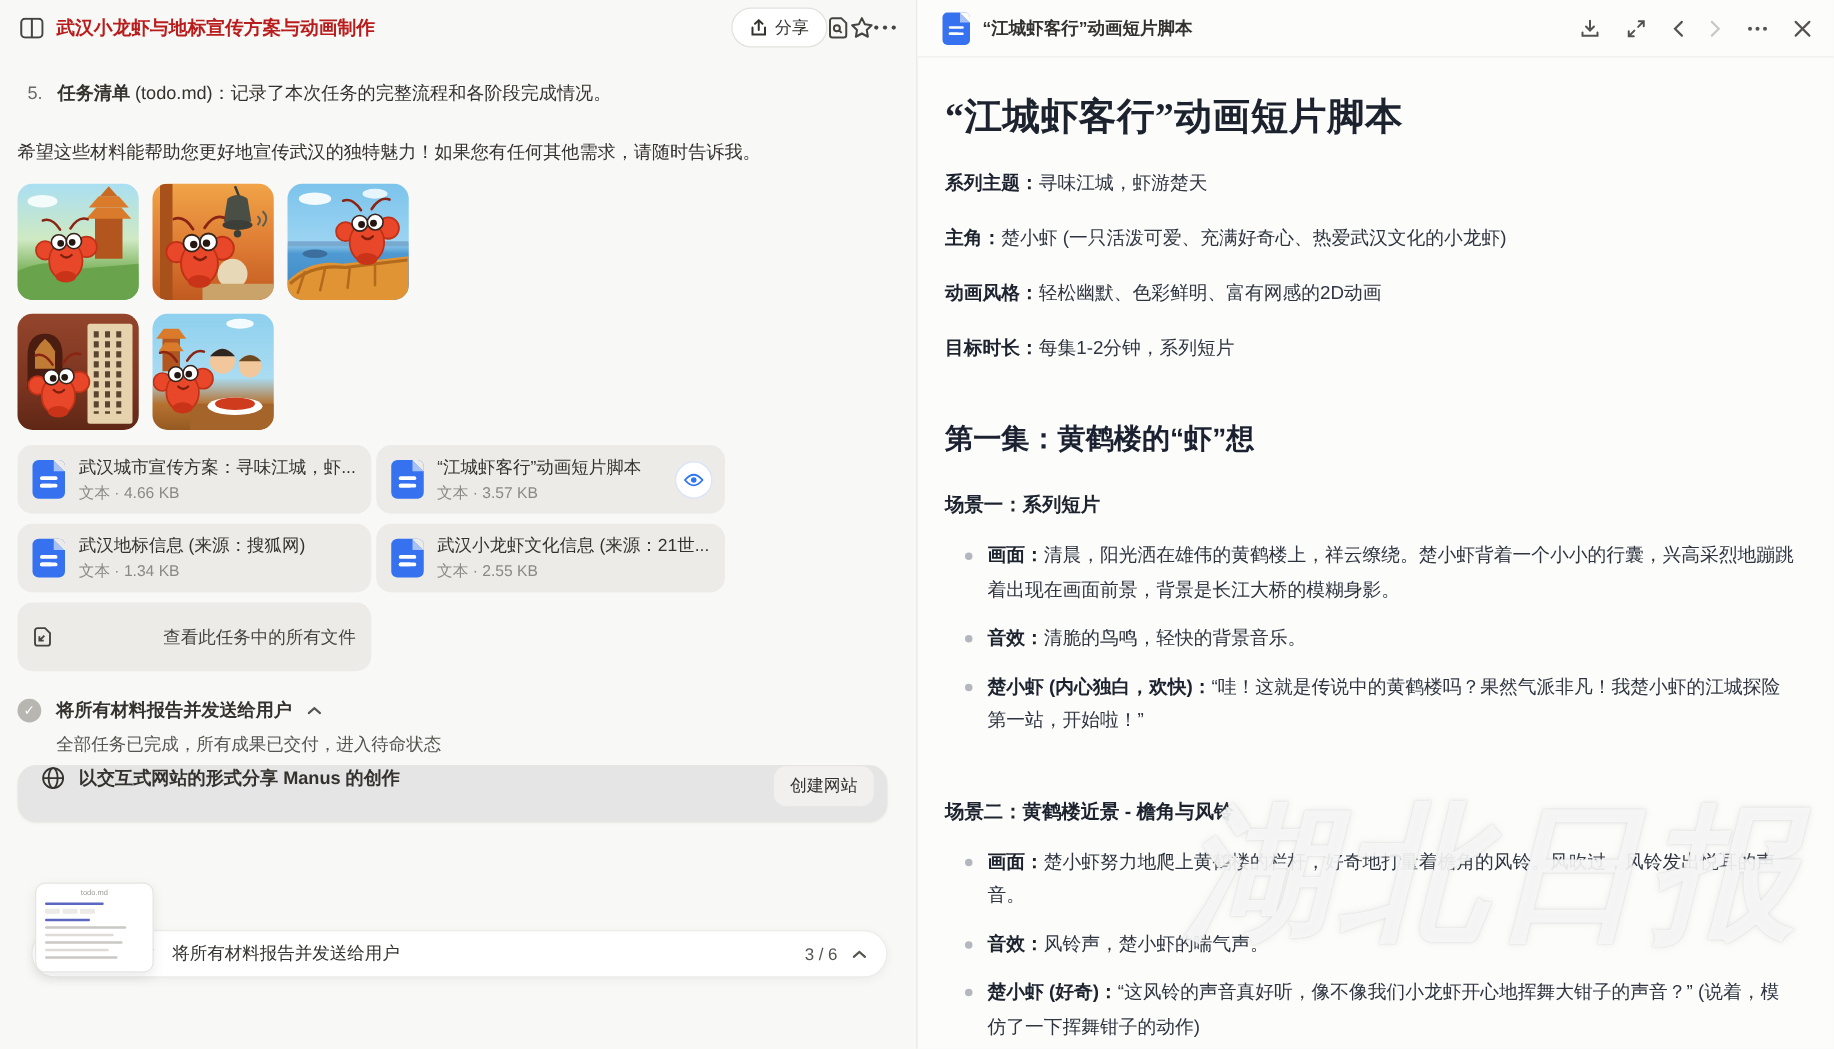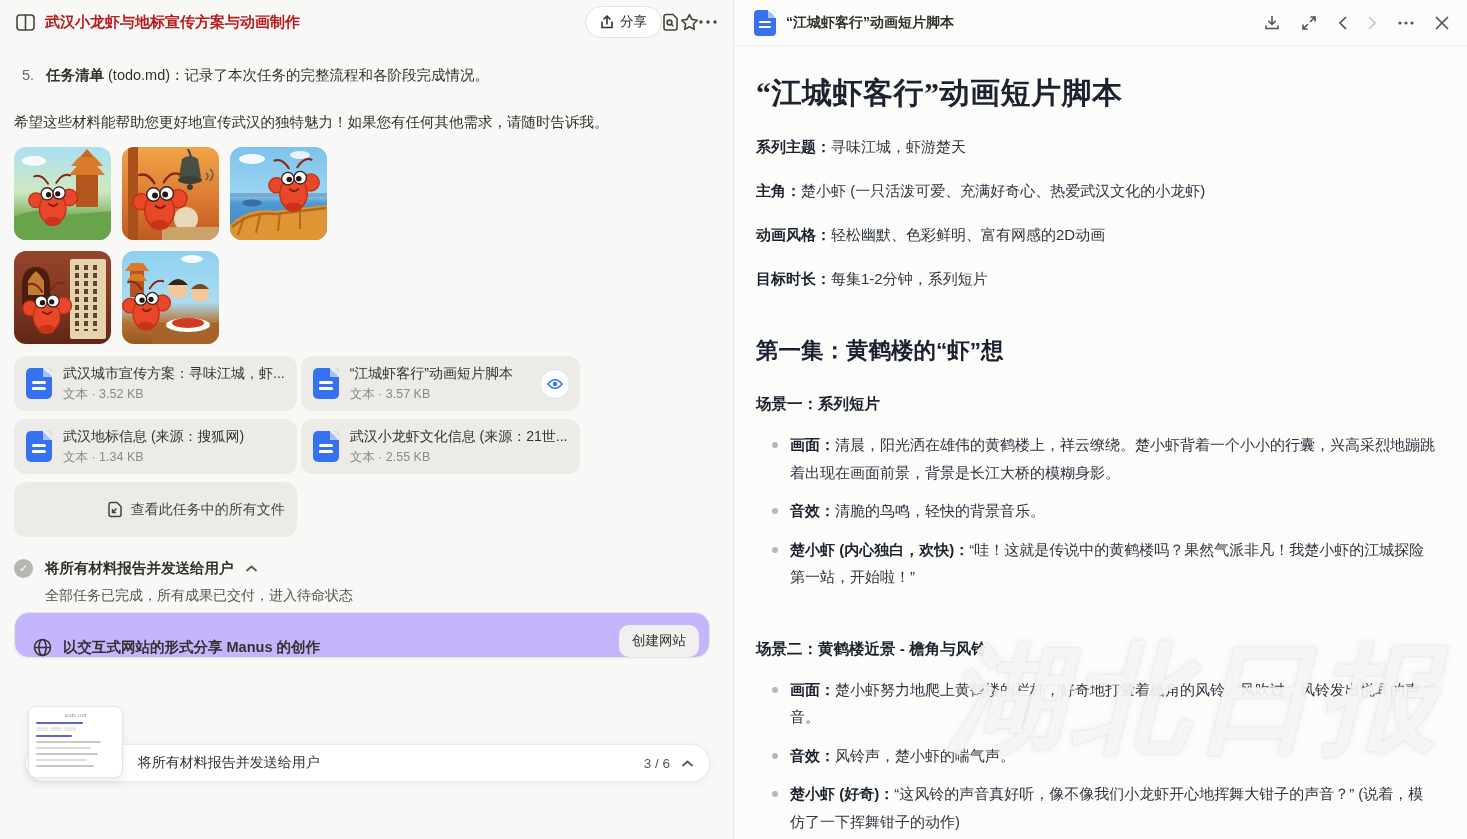--- a/index.html
+++ b/index.html
@@ -34,29 +34,29 @@
   .files { margin-top:12px; width:566px; display:grid; grid-template-columns:1fr 1fr; gap:8px 4px; }
   .fcard { background:#ecebe8; border-radius:12px; height:55px; display:flex; align-items:center; padding:0 12px; gap:11px; cursor:pointer; position:relative; }
   .doc-ic { width:26px; height:31px; background:#3672f0; border-radius:5px; position:relative; flex:none; }
   .doc-ic::before { content:''; position:absolute; top:0; right:0; width:9px; height:9px; background:linear-gradient(225deg,#ecebe8 50%,#a6c0f8 50%); border-top-right-radius:5px; }
   .doc-ic::after { content:''; position:absolute; left:6px; top:13px; width:14px; height:2.5px; background:#fff; border-radius:2px; box-shadow:0 6px 0 0 #fff, -0 12px 0 0 rgba(255,255,255,0); }
   .doc-ic .l2 { position:absolute; left:6px; top:19px; width:10px; height:2.5px; background:#fff; border-radius:2px; }
   .fmeta { min-width:0; }
   .ft { font-size:14px; color:#33322e; white-space:nowrap; overflow:hidden; text-overflow:ellipsis; }
   .fs { font-size:12.5px; color:#8a8a85; margin-top:3px; }
   .eye-btn { position:absolute; right:10px; top:50%; transform:translateY(-50%); width:30px; height:30px; border-radius:50%; background:#fff; border:1px solid #d8e4fb; display:flex; align-items:center; justify-content:center; cursor:pointer; }
-  .view-all { justify-content:flex-end; color:#45443f; font-size:14px; gap:8px; }
+  .view-all { justify-content:space-between; color:#45443f; font-size:14px; gap:8px; }
 
   .task-row { display:flex; align-items:center; gap:12px; margin-top:22px; cursor:pointer; }
   .gcheck { width:19px; height:19px; border-radius:50%; background:#b7b6b1; color:#fff; font-size:11px; display:flex; align-items:center; justify-content:center; flex:none; }
   .task-title { font-size:14.5px; font-weight:700; color:#33322e; }
   .task-status { margin:9px 0 0 31px; font-size:14px; color:#55544f; }
   .done-badge { display:inline-flex; align-items:center; gap:9px; margin:14px 0 0 0; background:#e7f4e6; color:#42a15a; border-radius:14px; height:26px; padding:0 13px 0 10px; font-size:13.5px; }
 
-  .site-card { position:absolute; left:14px; top:612px; width:696px; height:46px; background:#c4b5fd; border:1px solid #e7e6e3; border-radius:15px; display:flex; align-items:flex-end; padding:0 10px 0 18px; box-shadow:0 1px 2px rgba(0,0,0,.03); }
+  .site-card { position:absolute; left:14px; top:612px; width:696px; height:46px; background:#e5e5e5; border:1px solid #e7e6e3; border-radius:15px; display:flex; align-items:flex-start; padding:0 10px 0 18px; box-shadow:0 1px 2px rgba(0,0,0,.03); }
   .site-text { font-size:14.5px; font-weight:700; color:#33322e; margin-left:11px; }
   .site-btn { margin-left:auto; background:#f1f0ee; border:none; border-radius:10px; height:32px; padding:0 13px; font-size:13.5px; color:#33322e; cursor:pointer; }
 
   .bottom-bar { position:absolute; left:25px; top:744px; width:685px; height:38px; background:#fff; border:1px solid #ececea; border-radius:19px; display:flex; align-items:center; padding:0 16px 0 88px; box-shadow:0 2px 8px rgba(0,0,0,.05); cursor:pointer; }
   .bb-check { color:#3fa456; font-size:14px; font-weight:700; margin-right:12px; }
   .bb-label { font-size:14px; color:#33322e; }
   .bb-right { margin-left:auto; display:flex; align-items:center; gap:12px; color:#55544f; font-size:13.5px; }
 
   .preview-card { position:absolute; left:28px; top:706px; width:95px; height:72px; background:#fff; border:1px solid #e6e5e2; border-radius:8px; box-shadow:0 4px 10px rgba(0,0,0,.08); padding:5px 7px; cursor:pointer; overflow:hidden; }
   .pv-title { font-size:6px; color:#9b9a96; text-align:center; }
@@ -232,21 +232,21 @@
         </div>
       </div>
 
       <div class="files">
         <div class="fcard">
           <span class="doc-ic">
               <span class="l2"></span>
             </span>
           <div class="fmeta">
             <div class="ft">武汉城市宣传方案：寻味江城，虾...</div>
-            <div class="fs">文本 · 3.52 KB</div>
+            <div class="fs">文本 · 4.66 KB</div>
           </div>
         </div>
         <div class="fcard">
           <span class="doc-ic">
               <span class="l2"></span>
             </span>
           <div class="fmeta" style="max-width:205px;">
             <div class="ft">“江城虾客行”动画短片脚本</div>
             <div class="fs">文本 · 3.57 KB</div>
           </div>

